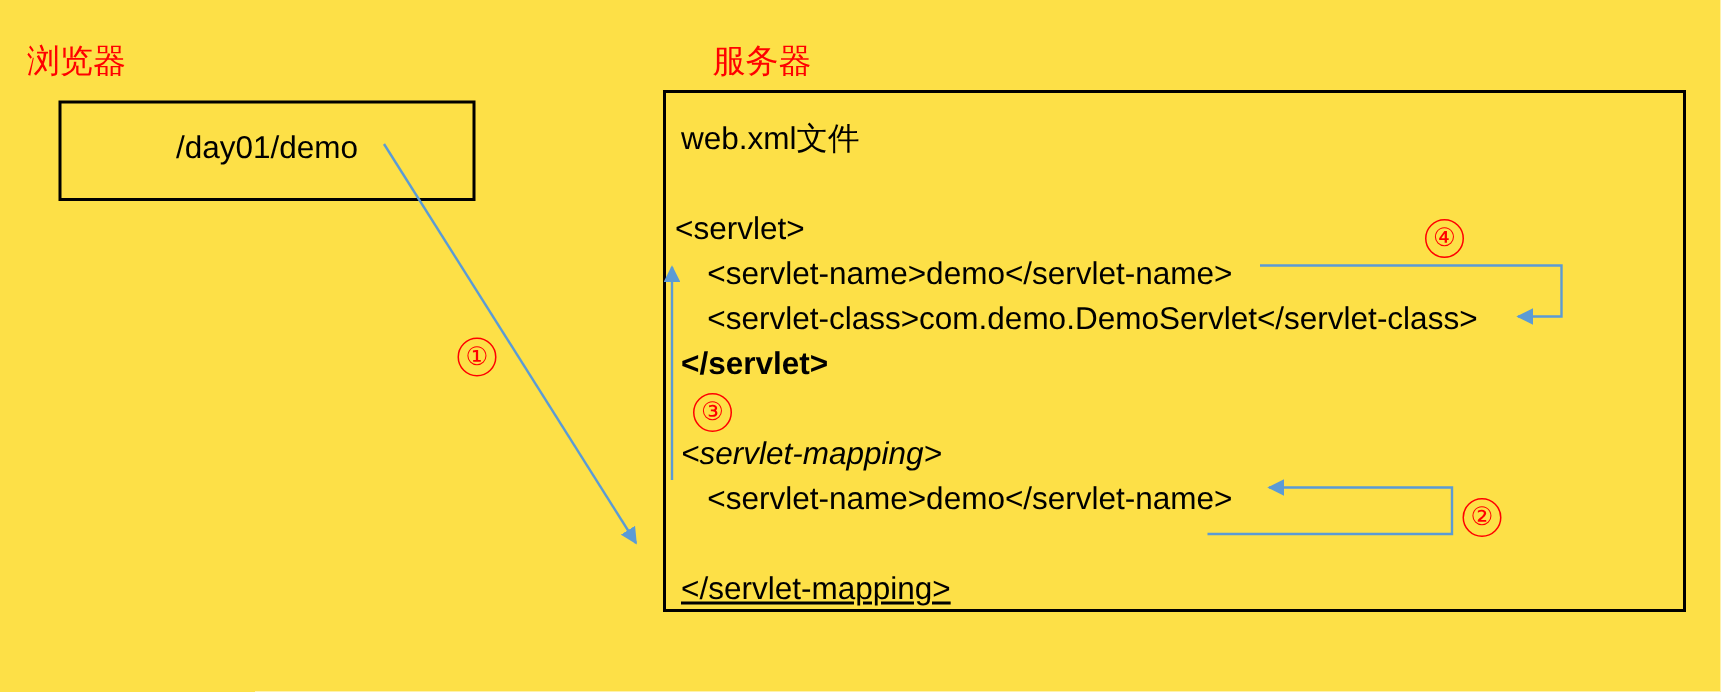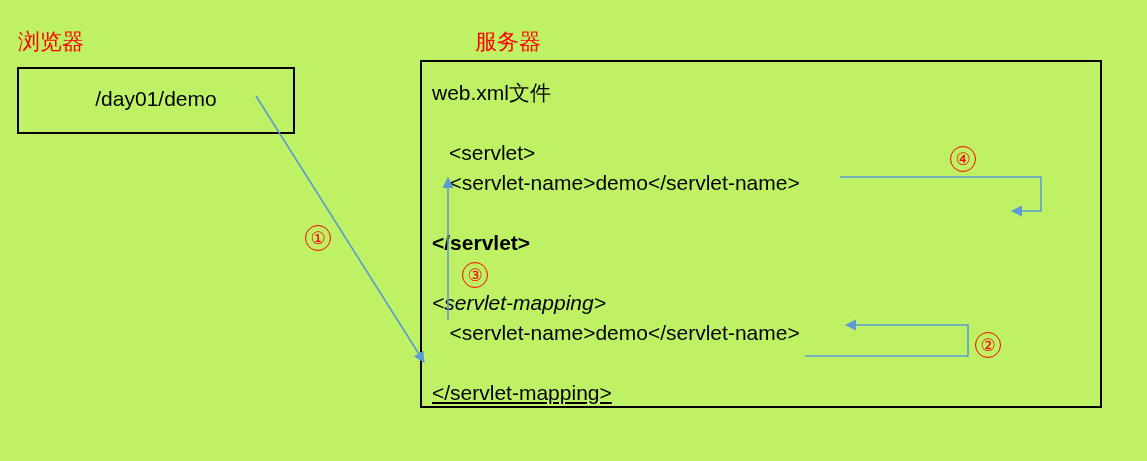--- a/index.html
+++ b/index.html
@@ -7,36 +7,37 @@
     padding: 0;
     background: #ffffff;
   }
   body {
     font-family: "Liberation Sans", "DejaVu Sans", sans-serif;
   }
   #canvas {
     position: relative;
     width: 1147px;
     height: 461px;
-    background: #bef264;
+    background: #fde047;
     overflow: hidden;
   }
   .label-red {
     position: absolute;
     color: #ff0000;
     font-size: 22px;
     line-height: 1;
     white-space: nowrap;
     font-family: "DejaVu Sans", "Liberation Sans", sans-serif;
   }
   .box {
     position: absolute;
     border: 2px solid #000000;
     box-sizing: border-box;
     background: transparent;
+    margin-left: 22px;
   }
   #browser-box {
     left: 17px;
     top: 67px;
     width: 278px;
     height: 67px;
   }
   #server-box {
     left: 420px;
     top: 60px;
@@ -92,22 +93,23 @@
 
   <div class="label-red" style="left:475px; top:31px;text-align:center;">服务器</div>
 
   <div class="box" id="browser-box">
     <div class="url-text">/day01/demo</div>
   </div>
 
   <div class="box" id="server-box">
     <div class="code-line" style="left:10px; top:20px;text-align:right;">web.xml文件</div>
 
-    <div class="code-line" style="left:27px; top:80px;">&lt;servlet&gt;</div>
+    <div class="code-line" style="left:6px; top:80px;">&lt;servlet&gt;</div>
     <div class="code-line" style="left:10px; top:110px;">   &lt;servlet-name&gt;demo&lt;/servlet-name&gt;</div>
+    <div class="code-line" style="left:10px; top:140px;">   &lt;servlet-class&gt;com.demo.DemoServlet&lt;/servlet-class&gt;</div>
     <div class="code-line" style="left:10px; top:170px;font-weight:bold;">&lt;/servlet&gt;</div>
 
     <div class="code-line" style="left:10px; top:230px;font-style:italic;">&lt;servlet-mapping&gt;</div>
     <div class="code-line" style="left:10px; top:260px;">   &lt;servlet-name&gt;demo&lt;/servlet-name&gt;</div>
     <div class="code-line" style="left:10px; top:320px;text-decoration:underline;">&lt;/servlet-mapping&gt;</div>
   </div>
 
   <svg class="overlay" viewBox="0 0 1147 461">
     <defs>
       <marker id="ah" viewBox="0 0 10 10" refX="9" refY="5" markerWidth="7" markerHeight="7" orient="auto-start-reverse">

